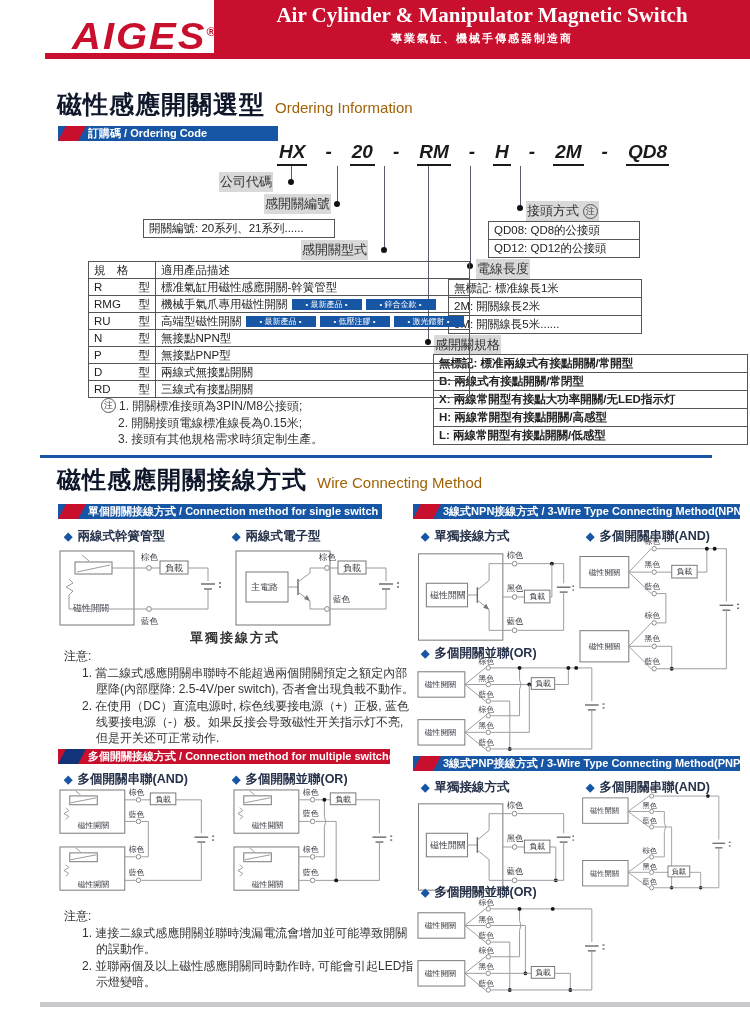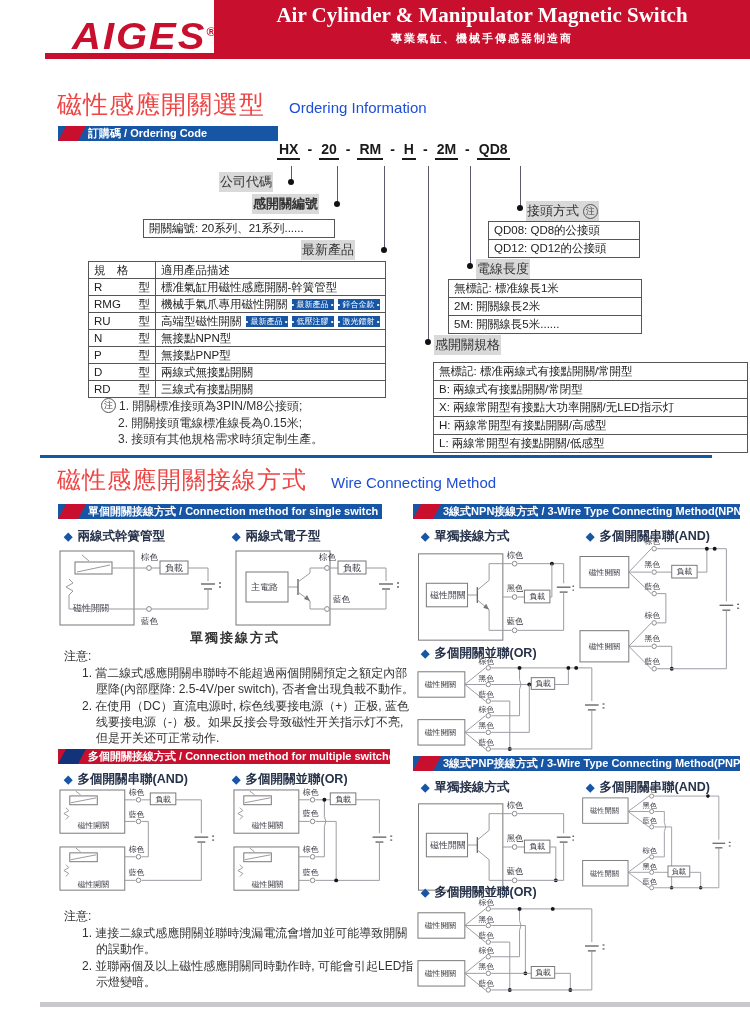--- a/index.html
+++ b/index.html
@@ -8,46 +8,46 @@
   
   .logo{position:absolute;left:72px;top:14px;font-size:40px;font-weight:bold;font-style:italic;
         color:#c8102e;letter-spacing:2px;transform:scaleY(.92);}
   .logo sup{font-size:13px;font-style:normal;}
   .red-bar{position:absolute;left:45px;top:53px;width:705px;height:6px;background:#c8102e;}
   .banner{position:absolute;left:214px;top:0;width:536px;height:57px;background:#c8102e;color:#fff;text-align:center;}
   .banner .en{font-family:"Liberation Serif",serif;font-weight:bold;font-size:21px;padding-top:3px;white-space:nowrap;}
   .banner .zh{font-size:11px;font-weight:bold;margin-top:3px;letter-spacing:2px;}
   
   .sec-title{position:absolute;white-space:nowrap;}
-  .sec-title .zh{font-size:25px;font-weight:normal;color:#ef4444;letter-spacing:1px;}
-  .sec-title .en{font-size:15px;color:#1d4ed8;margin-left:24px;}
+  .sec-title .zh{font-size:25px;font-weight:bold;color:#0f172a;letter-spacing:1px;}
+  .sec-title .en{font-size:15px;color:#a16207;margin-left:10px;}
   
   .tagbar{position:absolute;height:15px;color:#fff;font-size:11px;font-weight:bold;
           display:flex;align-items:center;padding-left:30px;white-space:nowrap;overflow:hidden;}
   .tagbar .accent{position:absolute;left:4px;top:0;width:20px;height:100%;transform:skewX(-28deg);}
   .bg-blue{background:#1756a5;} .bg-red{background:#c8102e;}
   .ac-red{background:#c8102e;} .ac-blue{background:#12337a;}
   
-  .code-row{position:absolute;left:277px;top:141px;display:flex;gap:7px;font-size:14px;font-weight:bold;color:#1a1a1a;}
+  .code-row{position:absolute;left:277px;top:141px;display:flex;gap:18px;font-size:19px;font-weight:bold;color:#1a1a1a;font-style:italic;}
   .code-row .part{border-bottom:2px solid #1a1a1a;padding:0 2px 1px;}
   .vline{position:absolute;width:1px;background:#5a5a6e;}
   .dot{position:absolute;width:6px;height:6px;border-radius:50%;background:#111;}
   .glabel{position:absolute;background:#d9d9d9;color:#333;font-size:13px;padding:1px 1px;white-space:nowrap;}
   .note-circ{display:inline-block;width:13px;height:13px;border:1px solid #555;border-radius:50%;
              font-size:9px;line-height:13px;text-align:center;color:#444;vertical-align:1px;}
   .vbox{position:absolute;border:1px solid #555;background:#fff;}
   .vbox div{border-bottom:1px solid #555;font-size:11.5px;padding:1px 5px;white-space:nowrap;}
   .vbox div:last-child{border-bottom:none;}
   
   .ttable{position:absolute;left:88px;top:261px;border-collapse:collapse;font-size:11.5px;}
   .ttable td{border:1px solid #555;padding:0 5px;line-height:16px;white-space:nowrap;}
   .ttable .c1{width:56px;}
   .ttable .c1 .cw{display:flex;justify-content:space-between;}
   .badge{display:inline-block;background:#1756a5;color:#fff;font-size:8px;line-height:11px;
-         padding:0 0;margin-left:4px;vertical-align:1px;}
+         padding:0 14px;margin-left:4px;vertical-align:1px;}
   
   .s1notes{position:absolute;left:101px;top:398px;font-size:12px;line-height:16.5px;color:#333;}
   .s1notes .r1{display:flex;gap:3px;}
   .s1notes .ind{padding-left:17px;}
   .divider{position:absolute;left:40px;top:455px;width:672px;height:3px;background:#1756a5;}
   .dtitle{position:absolute;font-size:12.5px;font-weight:bold;color:#26324a;white-space:nowrap;}
   .dtitle .dm{color:#1756a5;font-size:11px;margin-right:5px;}
   .caption{position:absolute;font-size:13px;color:#333;letter-spacing:2px;font-weight:bold;}
   .s2notes{position:absolute;font-size:12px;line-height:16px;color:#333;width:352px;}
   .s2notes .itm{padding-left:32px;text-indent:-14px;margin-top:1px;}
@@ -107,38 +107,38 @@
     <div class="vline" style="left:384px;top:166px;height:84px;"></div>
     <div class="dot" style="left:381px;top:247px;"></div>
     <div class="vline" style="left:428px;top:166px;height:176px;"></div>
     <div class="dot" style="left:425px;top:339px;"></div>
     <div class="vline" style="left:470px;top:166px;height:100px;"></div>
     <div class="dot" style="left:467px;top:263px;"></div>
     <div class="vline" style="left:520px;top:166px;height:42px;"></div>
     <div class="dot" style="left:517px;top:205px;"></div>
 
     <div class="glabel" style="left:219px;top:172px;">公司代碼</div>
-    <div class="glabel" style="left:252px;top:194px;font-weight:bold;">感開關編號</div>
+    <div class="glabel" style="left:264px;top:194px;">感開關編號</div>
     <div class="vbox" style="left:143px;top:219px;width:190px;">
       <div>開關編號: 20系列、21系列......</div>
     </div>
-    <div class="glabel" style="left:301px;top:240px;">最新產品</div>
+    <div class="glabel" style="left:301px;top:240px;">感開關型式</div>
     <div class="glabel" style="left:526px;top:201px;"><span>接頭方式</span>&nbsp;<span class="note-circ">注</span></div>
     <div class="vbox" style="left:488px;top:221px;width:150px;">
       <div>QD08: QD8的公接頭</div>
       <div>QD12: QD12的公接頭</div>
     </div>
     <div class="glabel" style="left:476px;top:259px;">電線長度</div>
     <div class="vbox" style="left:448px;top:279px;width:192px;">
       <div>無標記: 標准線長1米</div>
       <div>2M: 開關線長2米</div>
       <div>5M: 開關線長5米......</div>
     </div>
     <div class="glabel" style="left:434px;top:335px;">感開關規格</div>
-    <div class="vbox" style="left:433px;top:362px;width:313px;">
+    <div class="vbox" style="left:433px;top:354px;width:313px;font-weight:bold;">
       <div>無標記: 標准兩線式有接點開關/常開型</div>
       <div>B: 兩線式有接點開關/常閉型</div>
       <div>X: 兩線常開型有接點大功率開關/无LED指示灯</div>
       <div>H: 兩線常開型有接點開關/高感型</div>
       <div>L: 兩線常開型有接點開關/低感型</div>
     </div>
 
     <table class="ttable">
       <tbody>
           <tr>

